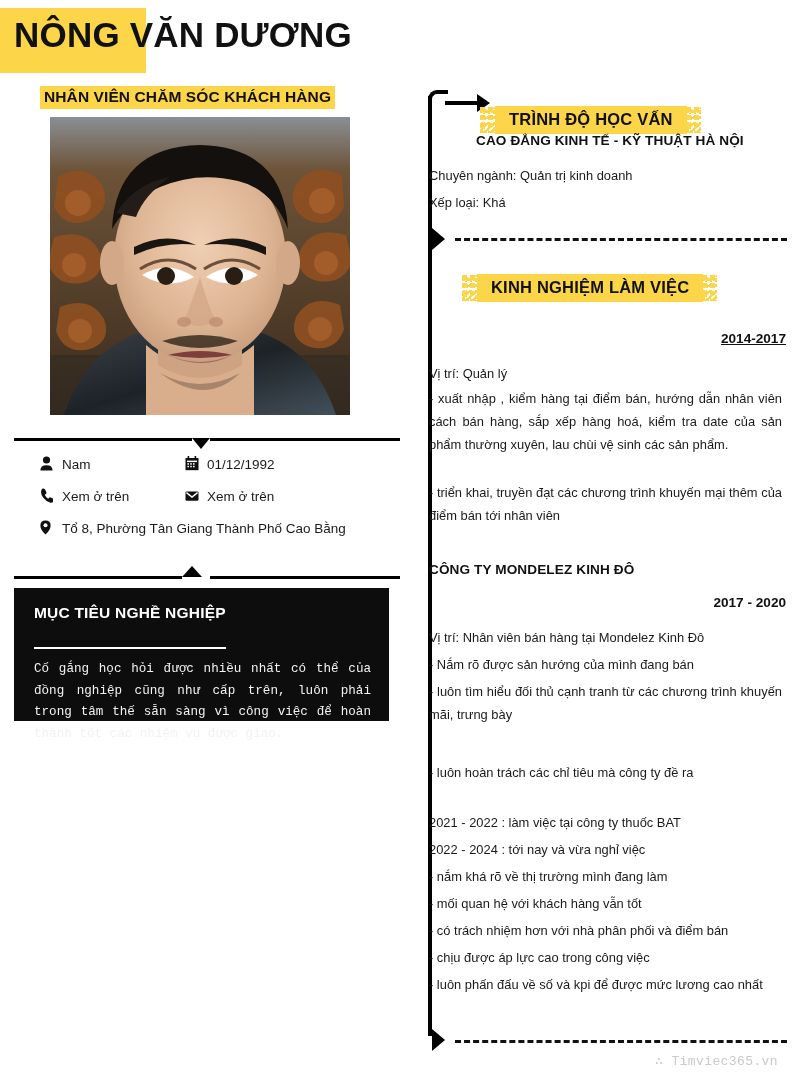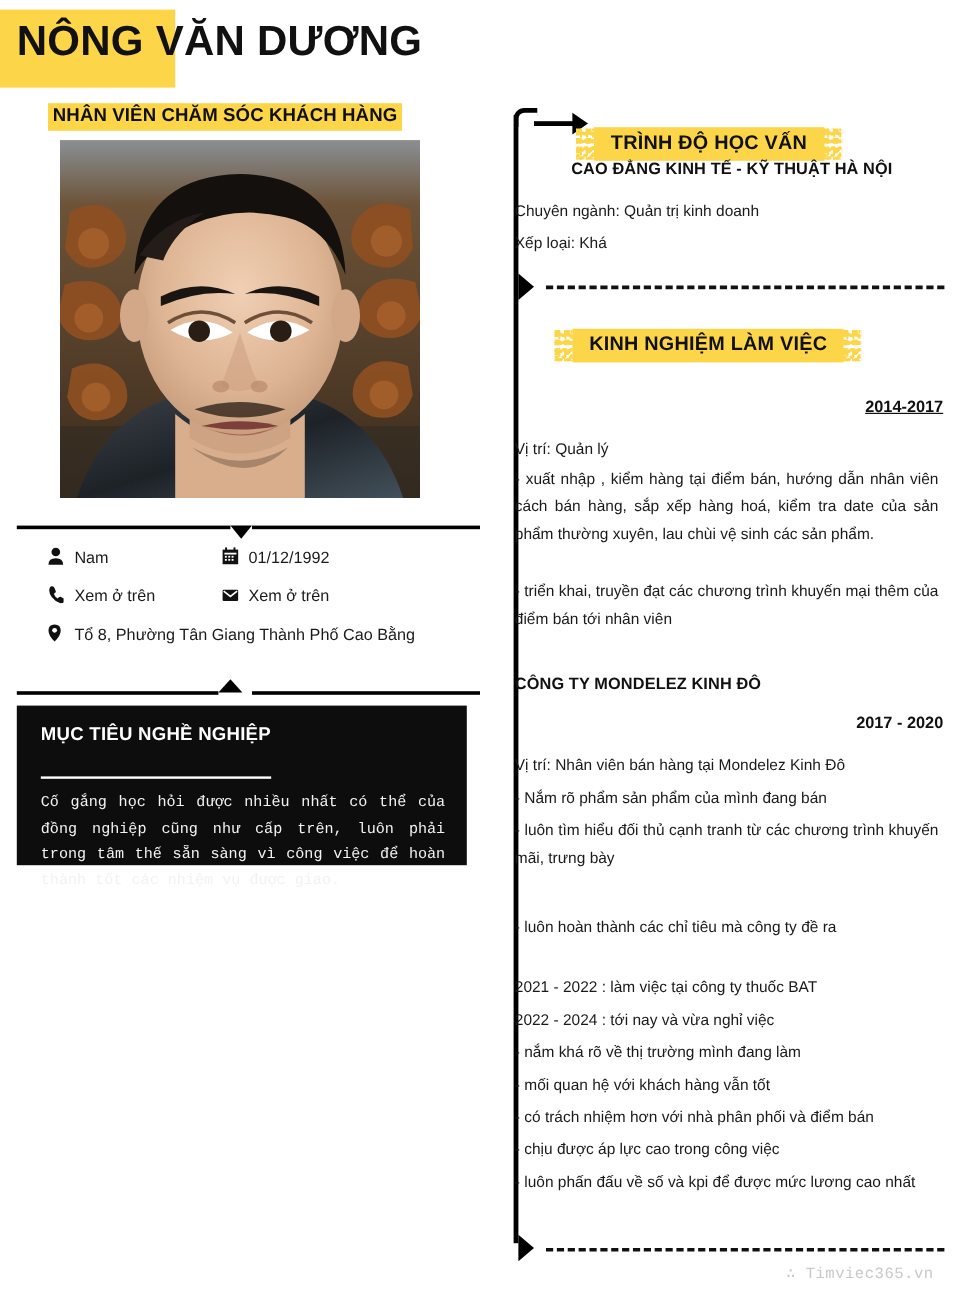--- a/index.html
+++ b/index.html
@@ -360,23 +360,23 @@
     </div>
 
     <div class="period" style="top:331px;text-decoration:underline;">2014-2017</div>
     <div class="para" style="left:14px; top:363px; width:350px;">Vị trí: Quản lý</div>
     <div class="para j" style="left:14px; top:388px; width:353px;">- xuất nhập , kiểm hàng tại điểm bán, hướng dẫn nhân viên cách bán hàng, sắp xếp hàng hoá, kiểm tra date của sản phẩm thường xuyên, lau chùi vệ sinh các sản phẩm.</div>
     <div class="para j" style="left:14px; top:482px; width:353px;">- triển khai, truyền đạt các chương trình khuyến mại thêm của điểm bán tới nhân viên</div>
 
     <div class="org" style="left:14px; top:562px;">CÔNG TY MONDELEZ KINH ĐÔ</div>
     <div class="period" style="top:595px;">2017 - 2020</div>
     <div class="para" style="left:14px; top:627px; width:360px;">Vị trí: Nhân viên bán hàng tại Mondelez Kinh Đô</div>
-    <div class="para" style="left:14px; top:654px; width:360px;">- Nắm rõ phẩm sản phẩm của mình đang bán</div>
+    <div class="para" style="left:14px; top:654px; width:360px;">- Nắm rõ được sản hướng của mình đang bán</div>
     <div class="para j" style="left:14px; top:681px; width:353px;">- luôn tìm hiểu đối thủ cạnh tranh từ các chương trình khuyến mãi, trưng bày</div>
-    <div class="para" style="left:14px; top:762px; width:360px;">- luôn hoàn thành các chỉ tiêu mà công ty đề ra</div>
+    <div class="para" style="left:14px; top:762px; width:360px;">- luôn hoàn trách các chỉ tiêu mà công ty đề ra</div>
 
     <div class="para" style="left:14px; top:812px; width:360px;">2021 - 2022 : làm việc tại công ty thuốc BAT</div>
     <div class="para" style="left:14px; top:839px; width:360px;">2022 - 2024 : tới nay và vừa nghỉ việc</div>
     <div class="para" style="left:14px; top:866px; width:360px;">- nắm khá rõ về thị trường mình đang làm</div>
     <div class="para" style="left:14px; top:893px; width:360px;">- mối quan hệ với khách hàng vẫn tốt</div>
     <div class="para" style="left:14px; top:920px; width:360px;">- có trách nhiệm hơn với nhà phân phối và điểm bán</div>
     <div class="para" style="left:14px; top:947px; width:360px;">- chịu được áp lực cao trong công việc</div>
     <div class="para" style="left:14px; top:974px; width:353px;">- luôn phấn đấu về số và kpi để được mức lương cao nhất</div>
 
     <div class="arrow-r" style="left:17px; top:1029px;"></div>

